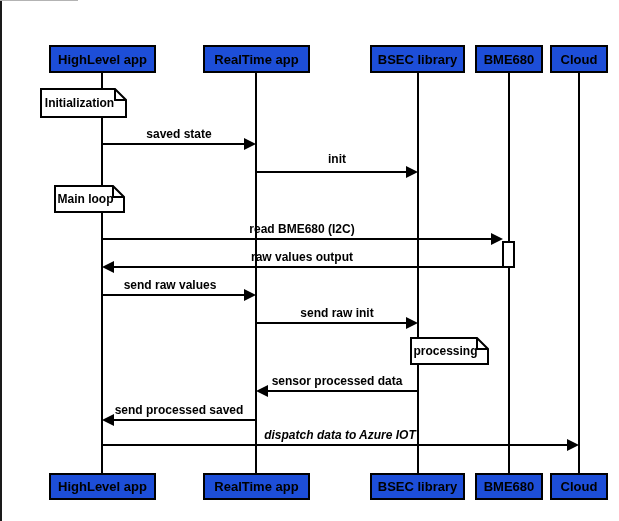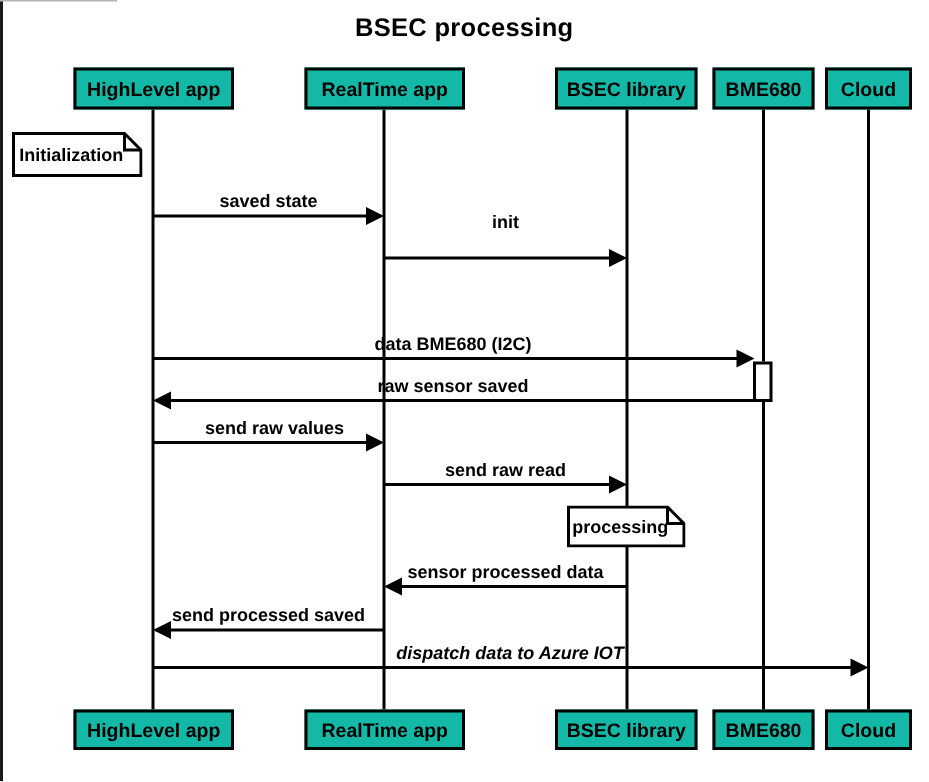--- a/index.html
+++ b/index.html
@@ -18,57 +18,56 @@
 
   .title {
     position: absolute; left: 0; top: 9px; width: 619px;
     text-align: center; font-size: 17px; letter-spacing: 0.2px;
   }
 
   .lifeline { position: absolute; top: 73px; height: 400px; width: 2px; background: #000; z-index: 1; }
 
   .pbox {
     position: absolute; box-sizing: border-box;
-    border: 2px solid #000; background: #14b8a6;
+    border: 2px solid #000; background: #1d4ed8;
     display: flex; align-items: center; justify-content: center;
     font-size: 13px; z-index: 3; white-space: nowrap;
   }
   .pbox.top { top: 45px; height: 28px; }
   .pbox.bottom { top: 473px; height: 27px; }
 
   .activation {
     position: absolute; left: 502px; top: 241px; width: 13px; height: 27px;
     box-sizing: border-box; border: 2px solid #000; background: #fff; z-index: 2;
   }
 
   .msg-line { position: absolute; height: 2px; background: #000; z-index: 3; }
   .head { position: absolute; width: 0; height: 0; border-top: 6px solid transparent; border-bottom: 6px solid transparent; z-index: 3; }
   .head.right { border-left: 12px solid #000; }
   .head.left  { border-right: 12px solid #000; }
   .mlabel {
     position: absolute; width: 200px; text-align: center;
     font-size: 12px; white-space: nowrap; z-index: 4; line-height: 15px;
   }
 
-  .note { position: absolute; z-index: 5; }
+  .note { position: absolute; z-index: 5; margin-left: 32px; }
   .note svg { position: absolute; left: 0; top: 0; }
   .note-label {
     position: absolute; left: 0; top: 0; right: 8px; bottom: 0;
     display: flex; align-items: center; justify-content: center;
     font-size: 12px; white-space: nowrap;
   }
 </style>
 </head>
 <body>
 
 <div class="stage">
   <div class="edge-left"></div>
   <div class="edge-top"></div>
 
-  <div class="title">BSEC processing</div>
 
   <div class="lifeline" style="left:101px;"></div>
   <div class="lifeline" style="left:255px;"></div>
   <div class="lifeline" style="left:417px;"></div>
   <div class="lifeline" style="left:508px;"></div>
   <div class="lifeline" style="left:578px;"></div>
 
   <div class="activation"></div>
 
   <div class="pbox top" style="left:49px;width:107px;">
@@ -103,62 +102,69 @@
     <span>Cloud</span>
   </div>
 
   <div class="note" style="left:8px;top:88px;width:87px;height:30px;">
     <svg width="87" height="30">
       <path d="M1,1 L75,1 L86,12 L86,29 L1,29 Z" fill="#ffffff" stroke="#000000" stroke-width="2"></path>
       <path d="M75,1 L75,12 L86,12" fill="none" stroke="#000000" stroke-width="2"></path>
     </svg>
     <span class="note-label">Initialization</span>
   </div>
+  <div class="note" style="left:22px;top:185px;width:71px;height:28px;">
+    <svg width="71" height="28">
+      <path d="M1,1 L59,1 L70,12 L70,27 L1,27 Z" fill="#ffffff" stroke="#000000" stroke-width="2"></path>
+      <path d="M59,1 L59,12 L70,12" fill="none" stroke="#000000" stroke-width="2"></path>
+    </svg>
+    <span class="note-label">Main loop</span>
+  </div>
   <div class="note" style="left:378px;top:337px;width:79px;height:28px;">
     <svg width="79" height="28">
       <path d="M1,1 L67,1 L78,12 L78,27 L1,27 Z" fill="#ffffff" stroke="#000000" stroke-width="2"></path>
       <path d="M67,1 L67,12 L78,12" fill="none" stroke="#000000" stroke-width="2"></path>
     </svg>
     <span class="note-label">processing</span>
   </div>
 
   <div>
     <div class="msg-line" style="left:102px;top:143px;width:152px;"></div>
     <div class="head right" style="left:244px;top:138px;"></div>
     <div class="mlabel" style="left:79px;top:127px;text-align:center;">saved state</div>
   </div>
 
   <div>
     <div class="msg-line" style="left:256px;top:171px;width:160px;"></div>
     <div class="head right" style="left:406px;top:166px;"></div>
-    <div class="mlabel" style="left:237px;top:141px;">init</div>
+    <div class="mlabel" style="left:237px;top:152px;">init</div>
   </div>
 
   <div>
     <div class="msg-line" style="left:102px;top:238px;width:399px;"></div>
     <div class="head right" style="left:491px;top:233px;"></div>
-    <div class="mlabel" style="left:202px;top:222px;">data BME680 (I2C)</div>
+    <div class="mlabel" style="left:202px;top:222px;">read BME680 (I2C)</div>
   </div>
 
   <div>
     <div class="msg-line" style="left:104px;top:266px;width:399px;"></div>
     <div class="head left" style="left:102px;top:261px;"></div>
-    <div class="mlabel" style="left:202px;top:250px;">raw sensor saved</div>
+    <div class="mlabel" style="left:202px;top:250px;">raw values output</div>
   </div>
 
   <div>
     <div class="msg-line" style="left:102px;top:294px;width:152px;"></div>
     <div class="head right" style="left:244px;top:289px;"></div>
-    <div class="mlabel" style="left:83px;top:278px;">send raw values</div>
+    <div class="mlabel" style="left:70px;top:278px;">send raw values</div>
   </div>
 
   <div>
     <div class="msg-line" style="left:256px;top:322px;width:160px;"></div>
     <div class="head right" style="left:406px;top:317px;"></div>
-    <div class="mlabel" style="left:237px;top:306px;">send raw read</div>
+    <div class="mlabel" style="left:237px;top:306px;">send raw init</div>
   </div>
 
   <div>
     <div class="msg-line" style="left:258px;top:390px;width:160px;"></div>
     <div class="head left" style="left:256px;top:385px;"></div>
     <div class="mlabel" style="left:237px;top:374px;">sensor processed data</div>
   </div>
 
   <div>
     <div class="msg-line" style="left:104px;top:419px;width:152px;"></div>

